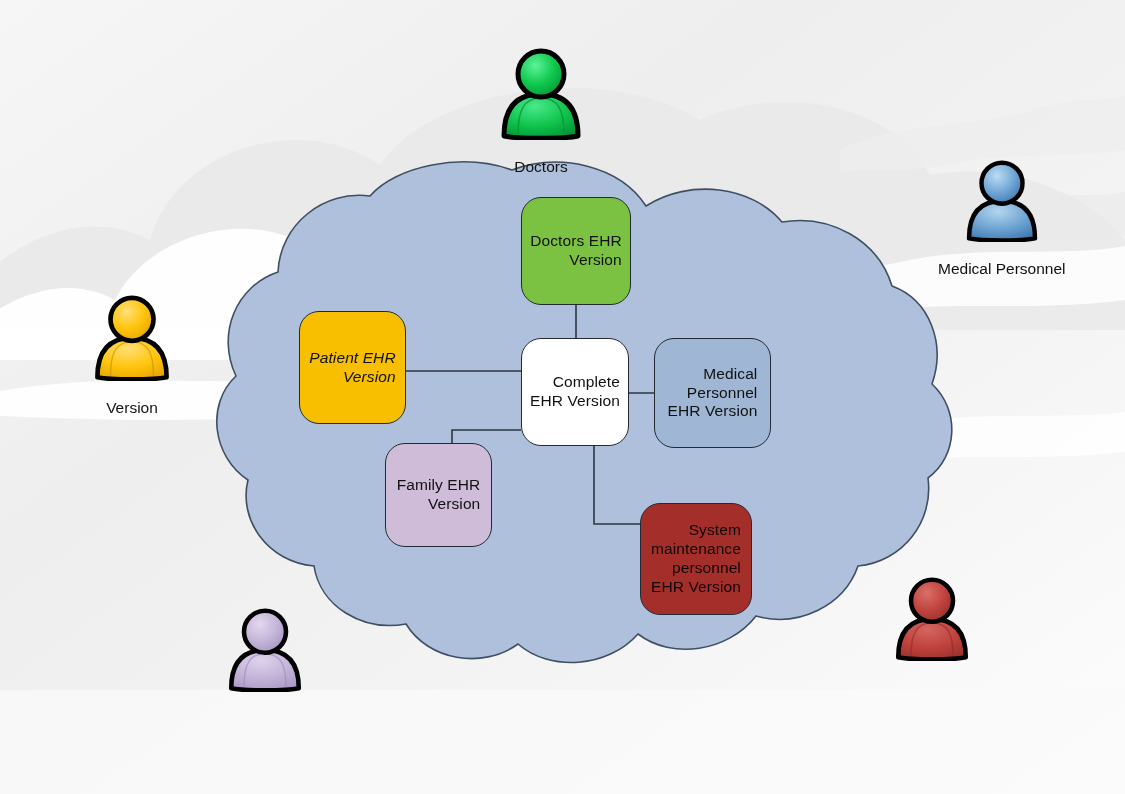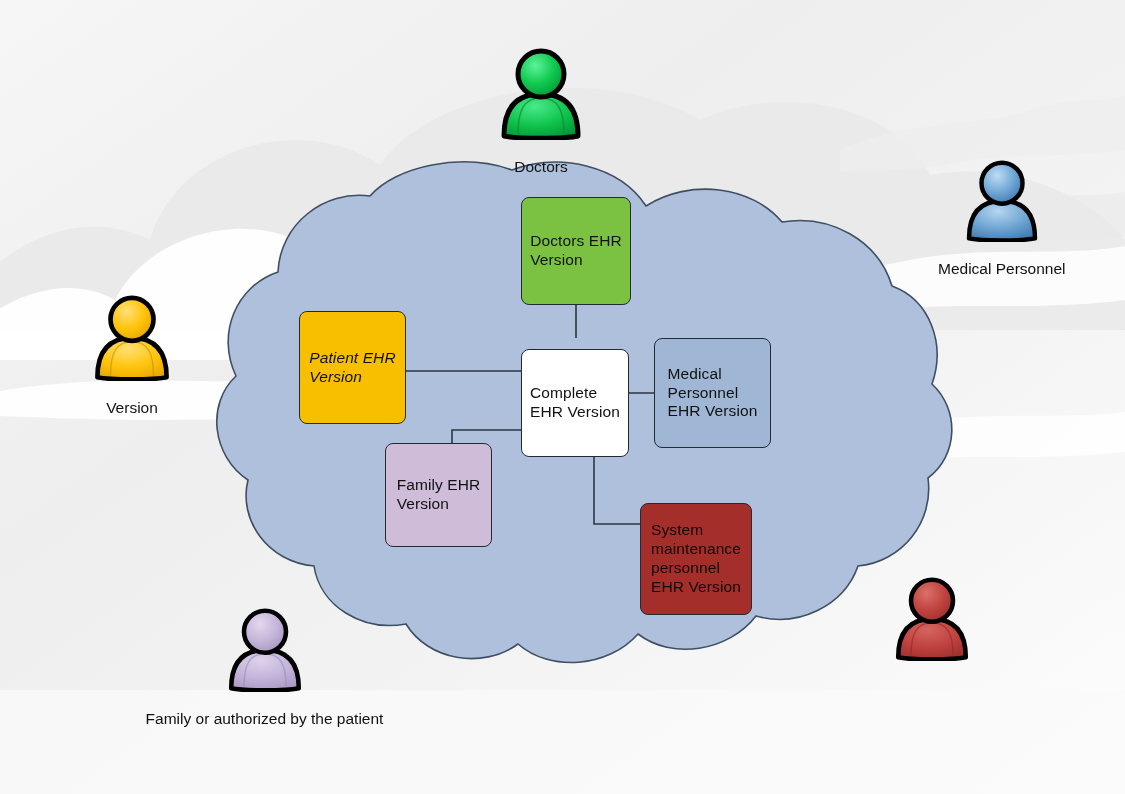--- a/index.html
+++ b/index.html
@@ -21,25 +21,25 @@
     position: absolute;
     left: 0;
     top: 0;
     width: 1125px;
     height: 794px;
   }
   .node {
     position: absolute;
     box-sizing: border-box;
     border: 1.4px solid #222b33;
-    border-radius: 8px;
+    border-radius: 20px;
     display: flex;
     align-items: center;
     justify-content: center;
-    text-align: left;
+    text-align: right;
     color: #111111;
     font-size: 15.5px;
     line-height: 1.22;
     letter-spacing: 0.1px;
     padding: 4px 4px;
   }
   .actor {
     position: absolute;
     display: flex;
     flex-direction: column;
@@ -137,21 +137,21 @@
     </span>
   </div>
 
   <div class="node" style="left:299px; top:311px; width:107px; height:113px; background:#f7bf00;font-style:italic;">
     <span>
       <span>Patient EHR</span><br>
       <span>Version</span>
     </span>
   </div>
 
-  <div class="node" style="left:521px; top:338px; width:108px; height:108px; background:#ffffff;margin-top:11px;">
+  <div class="node" style="left:521px; top:338px; width:108px; height:108px; background:#ffffff;">
     <span>
       <span>Complete</span><br>
       <span>EHR Version</span>
     </span>
   </div>
 
   <div class="node" style="left:654px; top:338px; width:117px; height:110px; background:#9fb6d4;">
     <span>
       <span>Medical</span><br>
       <span>Personnel</span><br>
@@ -249,21 +249,20 @@
         <radialGradient id="gFamBody" cx="44%" cy="26%" r="82%">
           <stop offset="0%" stop-color="#ded3ec"></stop>
           <stop offset="55%" stop-color="#c3b3d9"></stop>
           <stop offset="100%" stop-color="#a897c3"></stop>
         </radialGradient>
       </defs>
       <path d="M 10 88 C 10 60 22 46 47 46 C 72 46 84 60 84 88 C 70 91 24 91 10 88 Z" fill="url(#gFamBody)" stroke="#000" stroke-width="5" stroke-linejoin="round"></path>
       <path d="M 24 86 C 24 62 30 50 47 50 C 64 50 70 62 70 86" fill="none" stroke="#9b89b8" stroke-width="1.6" opacity="0.6"></path>
       <circle cx="47" cy="26" r="23" fill="url(#gFamHead)" stroke="#000" stroke-width="5"></circle>
     </svg>
-    <span class="actor-label">Family or authorized by the patient</span>
   </div>
 
   <div class="actor" style="left:802px; top:577px; width:260px;">
     <svg width="86" height="84" viewBox="0 0 94 92">
       <defs>
         <radialGradient id="gSysHead" cx="38%" cy="32%" r="72%">
           <stop offset="0%" stop-color="#d9706a"></stop>
           <stop offset="55%" stop-color="#c24540"></stop>
           <stop offset="100%" stop-color="#9d302d"></stop>
         </radialGradient>

